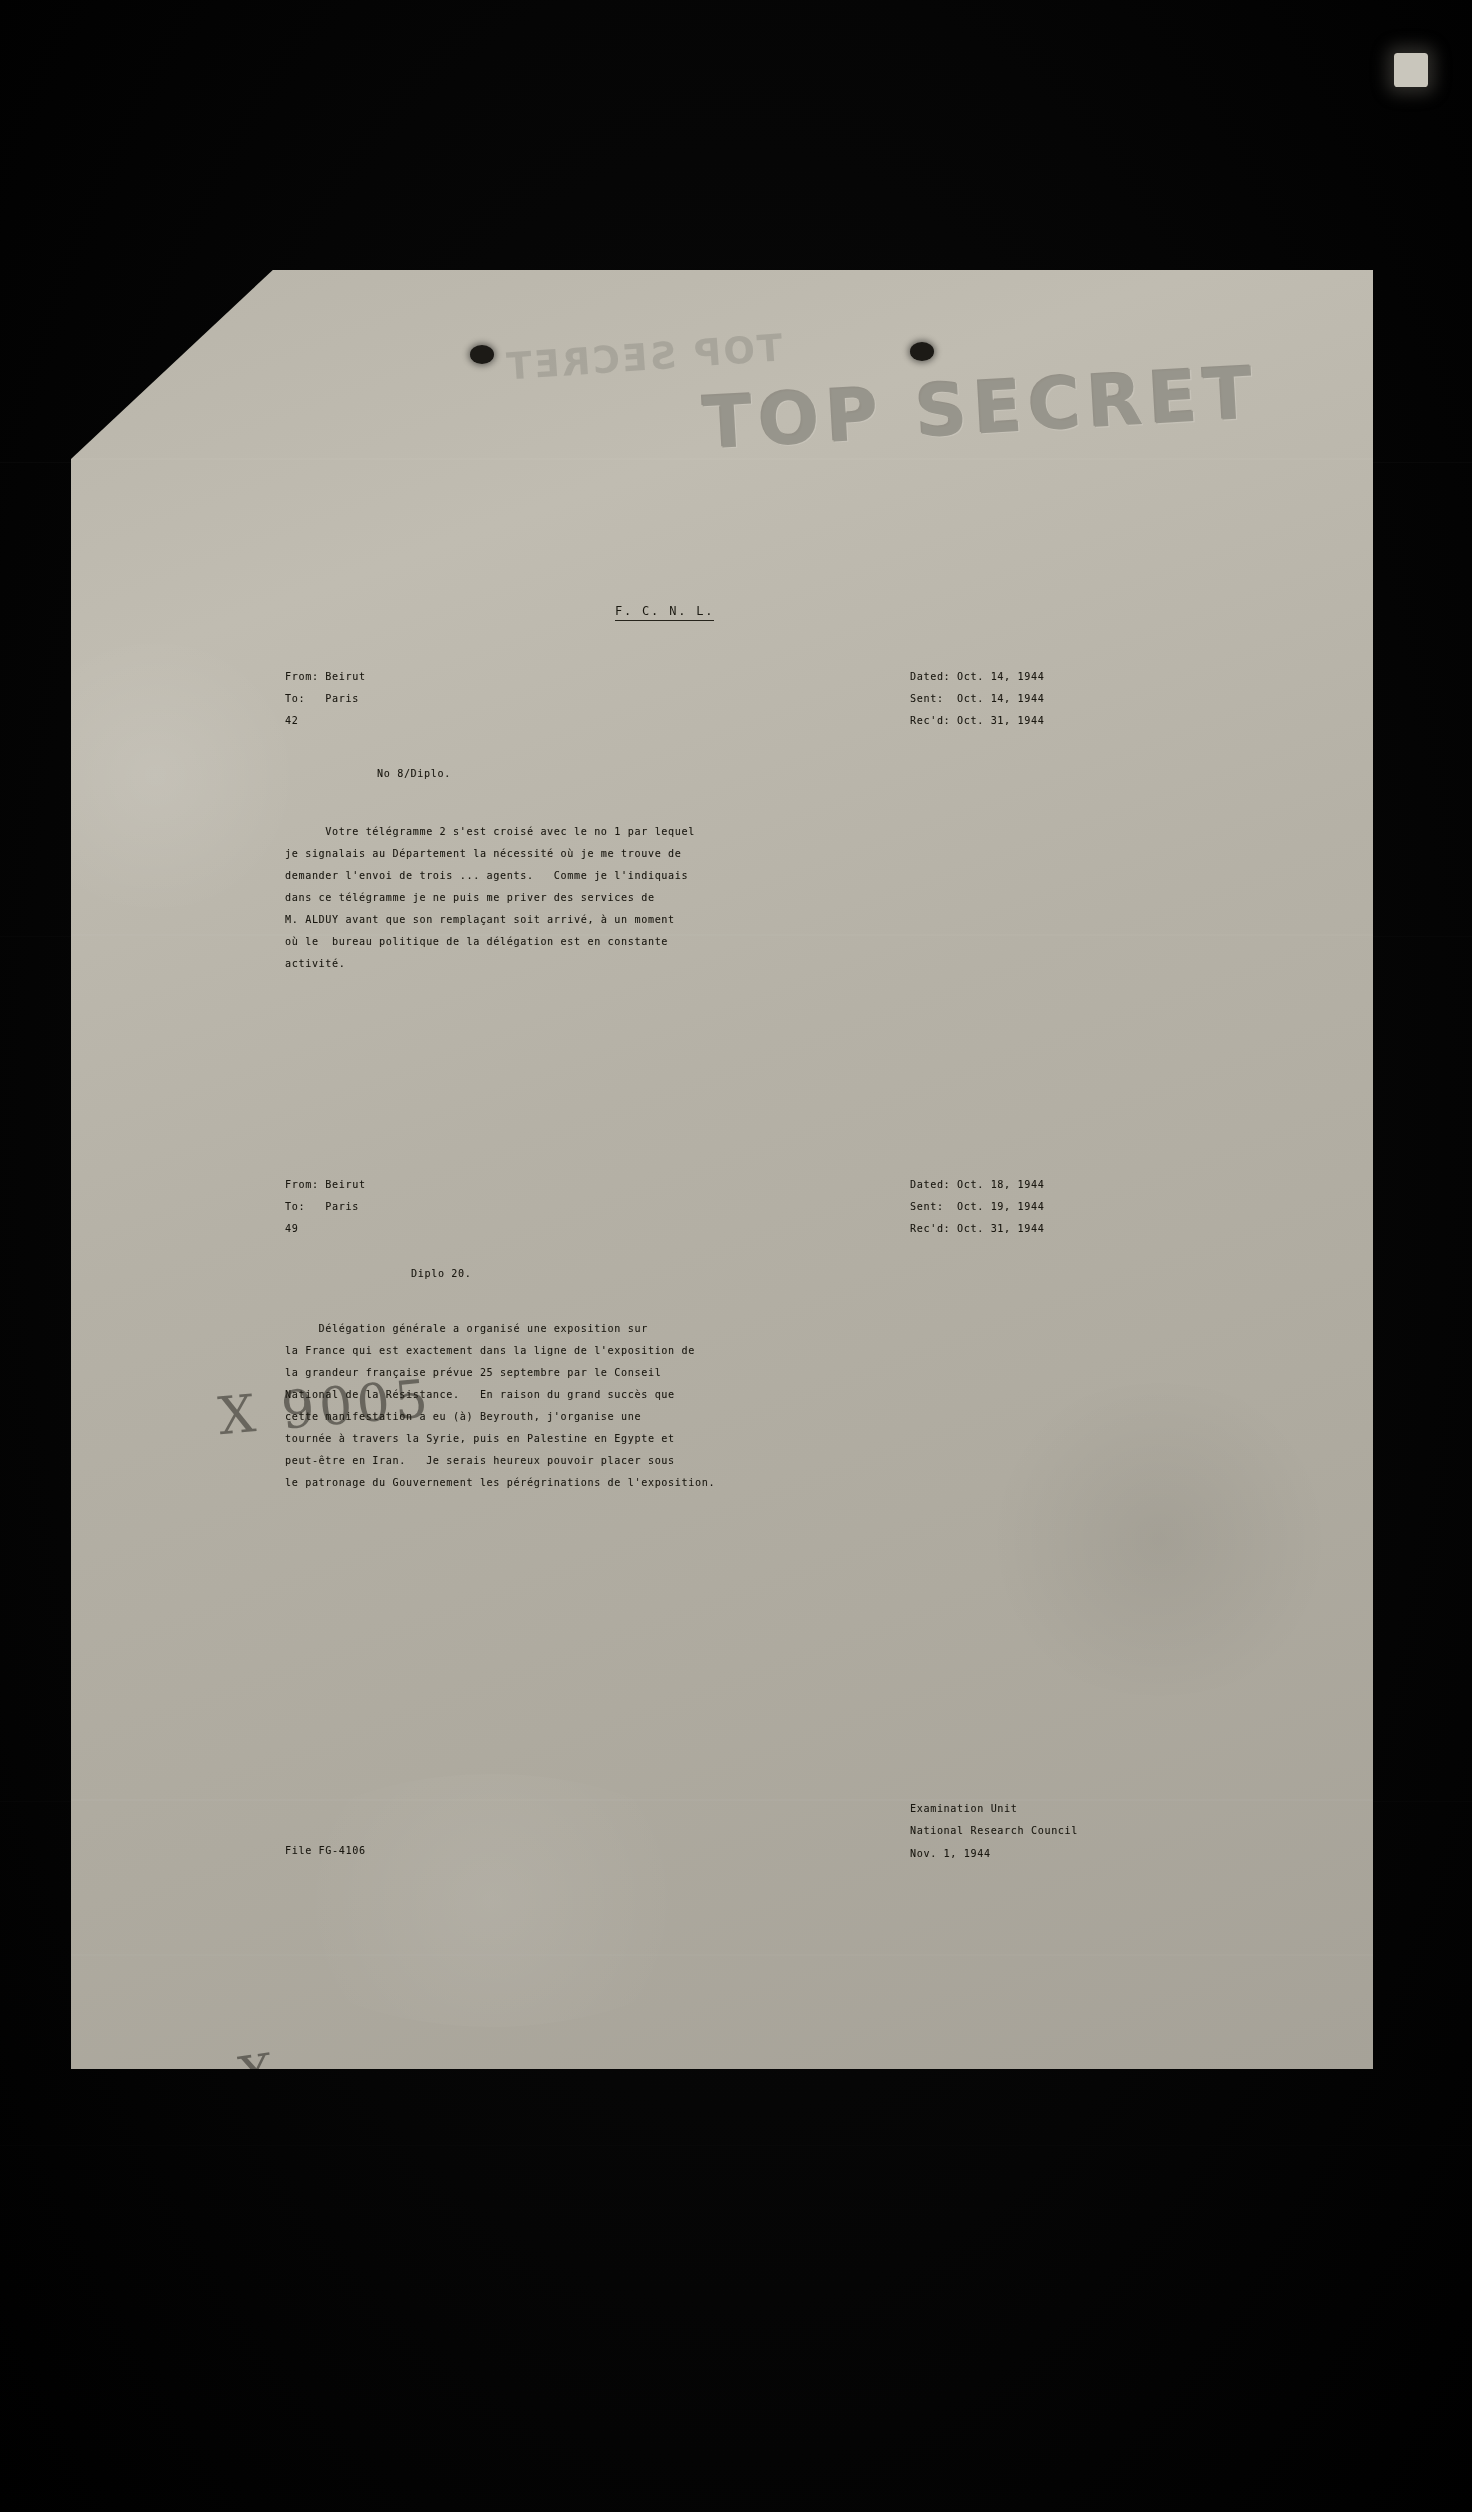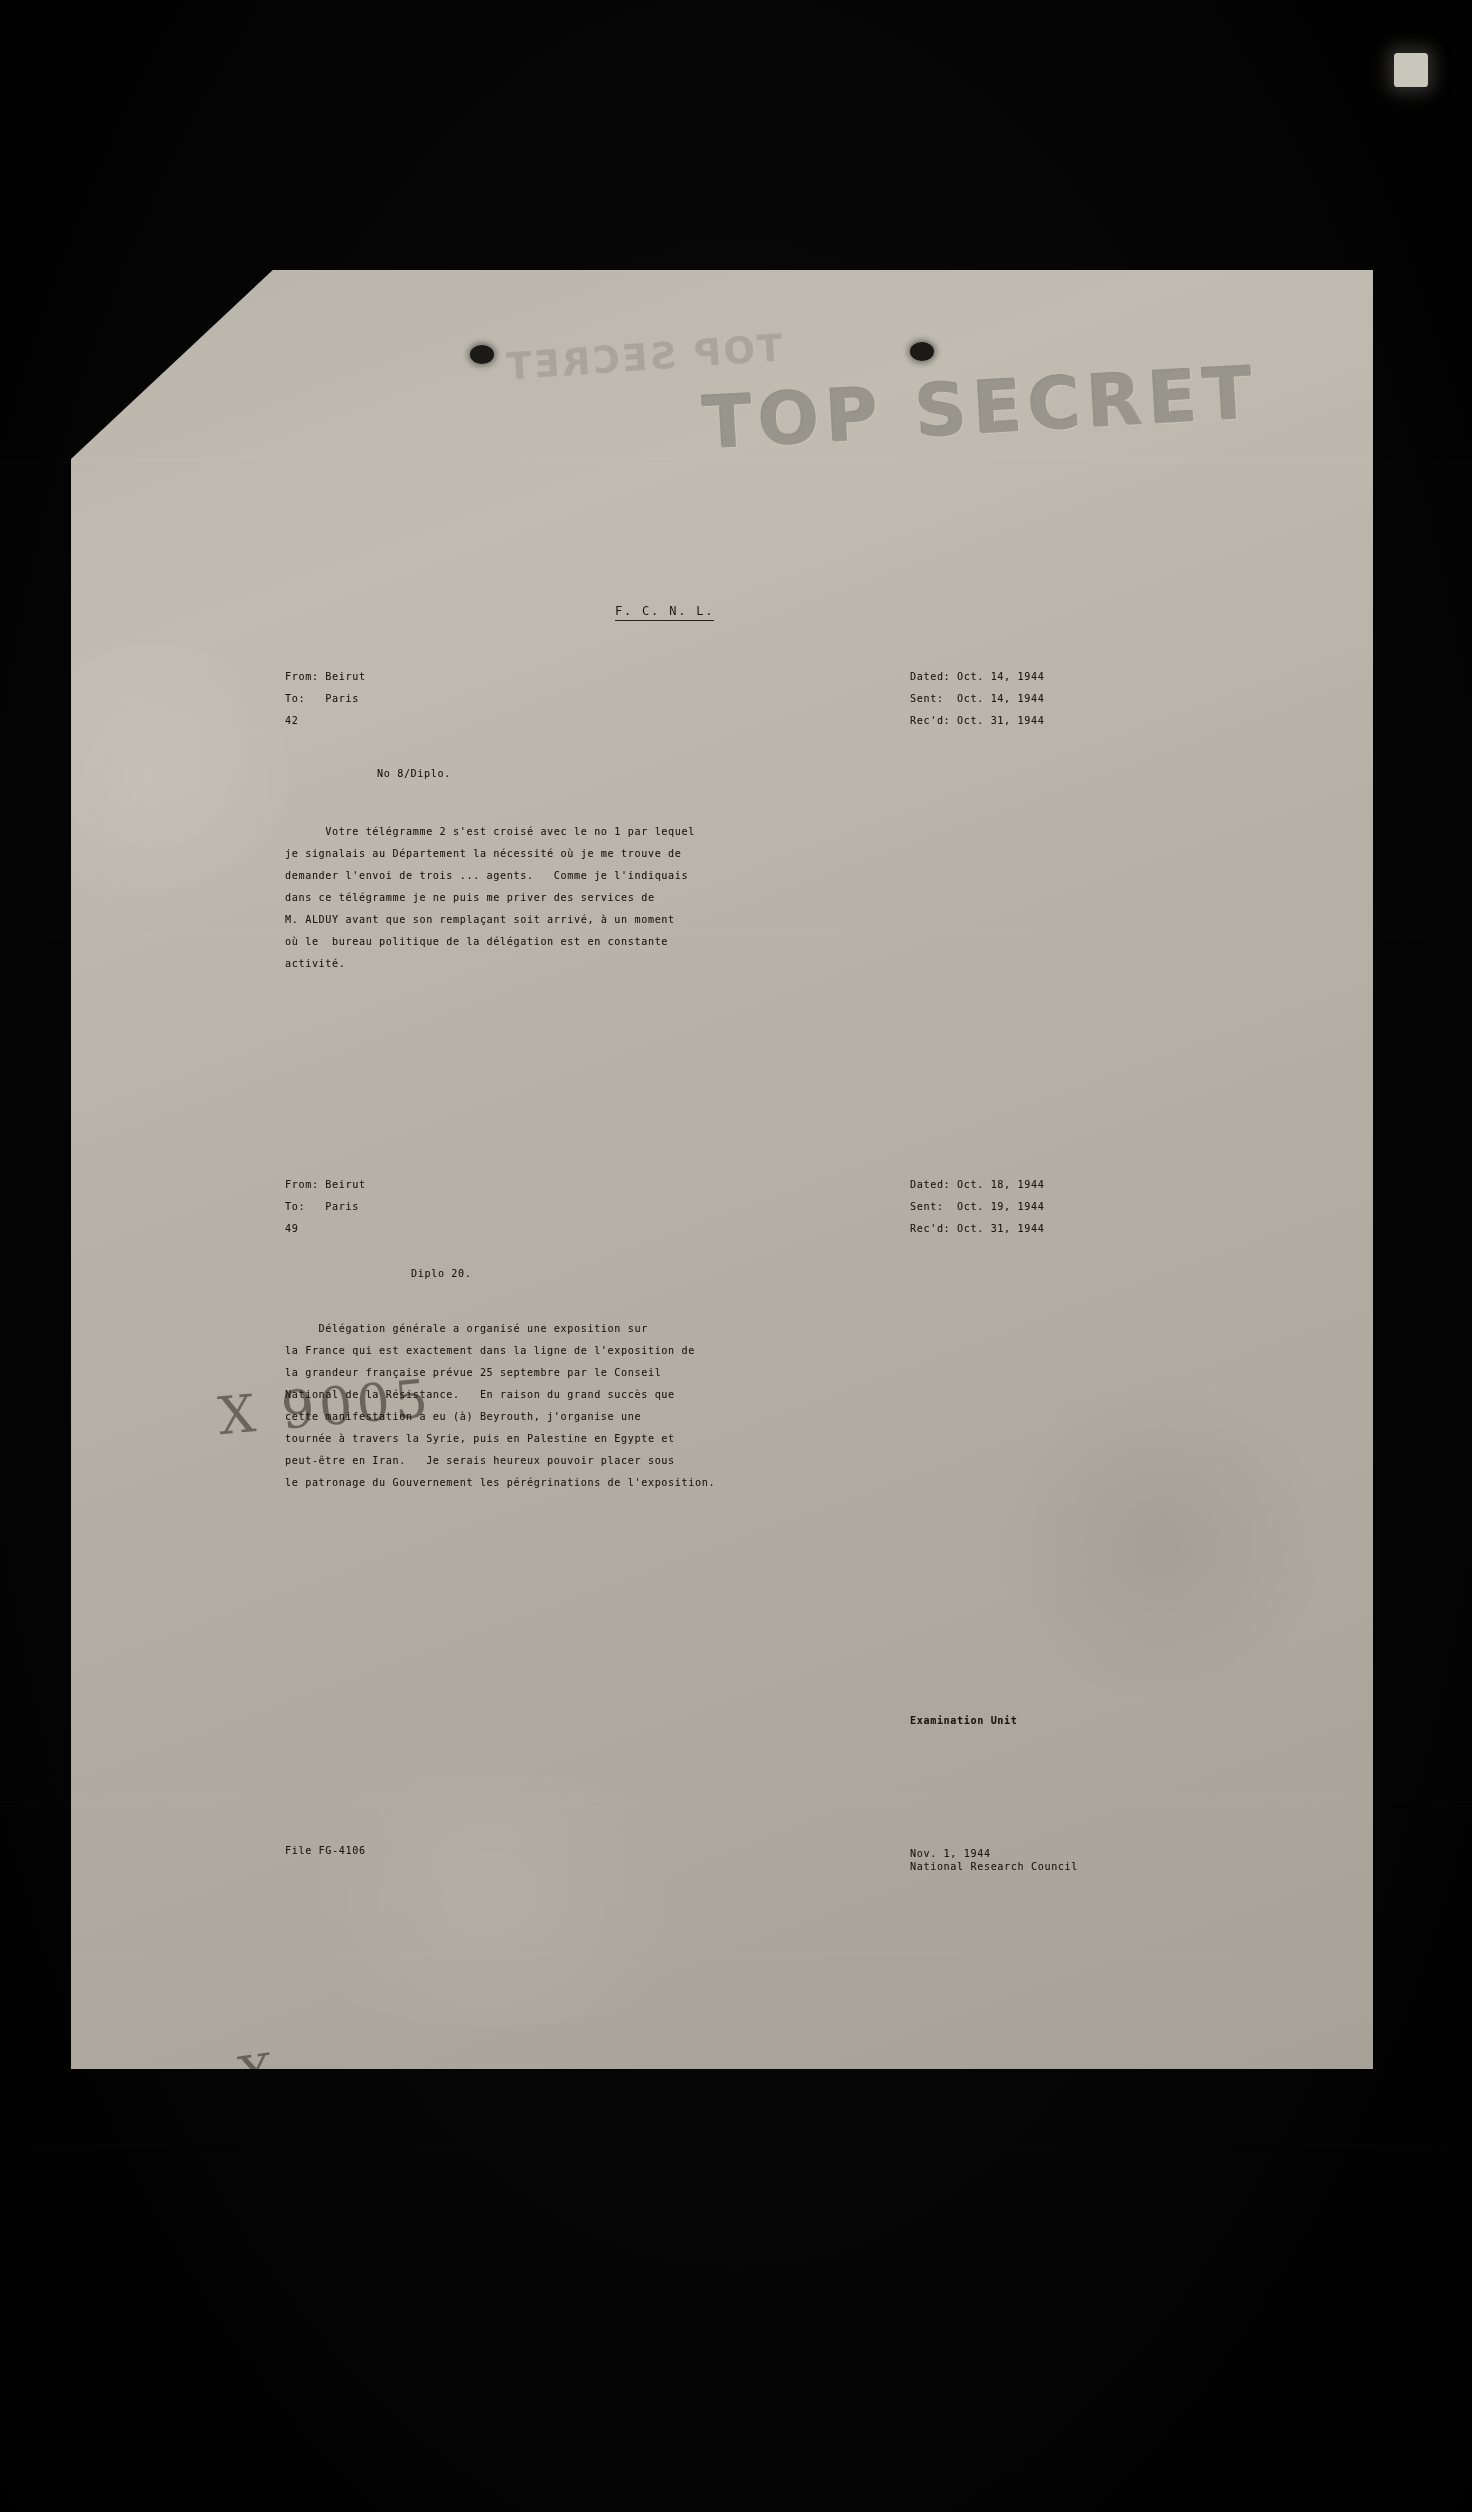--- a/index.html
+++ b/index.html
@@ -243,21 +243,21 @@
 la France qui est exactement dans la ligne de l'exposition de
 la grandeur française prévue 25 septembre par le Conseil
 National de la Résistance.   En raison du grand succès que
 cette manifestation a eu (à) Beyrouth, j'organise une
 tournée à travers la Syrie, puis en Palestine en Egypte et
 peut-être en Iran.   Je serais heureux pouvoir placer sous
 le patronage du Gouvernement les pérégrinations de l'exposition.</div>
 
     <div class="pencil pencil-x2">X</div>
 
-    <div class="typed" style="left:839px; top:1440px;font-weight:bold;">Examination Unit</div>
-    <div class="typed" style="left:839px; top:1550px;margin-top:36px;">National Research Council</div>
+    <div class="typed" style="left:839px; top:1528px;">Examination Unit</div>
+    <div class="typed" style="left:839px; top:1550px;">National Research Council</div>
     <div class="typed" style="left:839px; top:1573px;">Nov. 1, 1944</div>
 
     <div class="typed" style="left:214px; top:1570px;">File FG-4106</div>
 
   </div>
 </div>
 
 
 </body></html>

